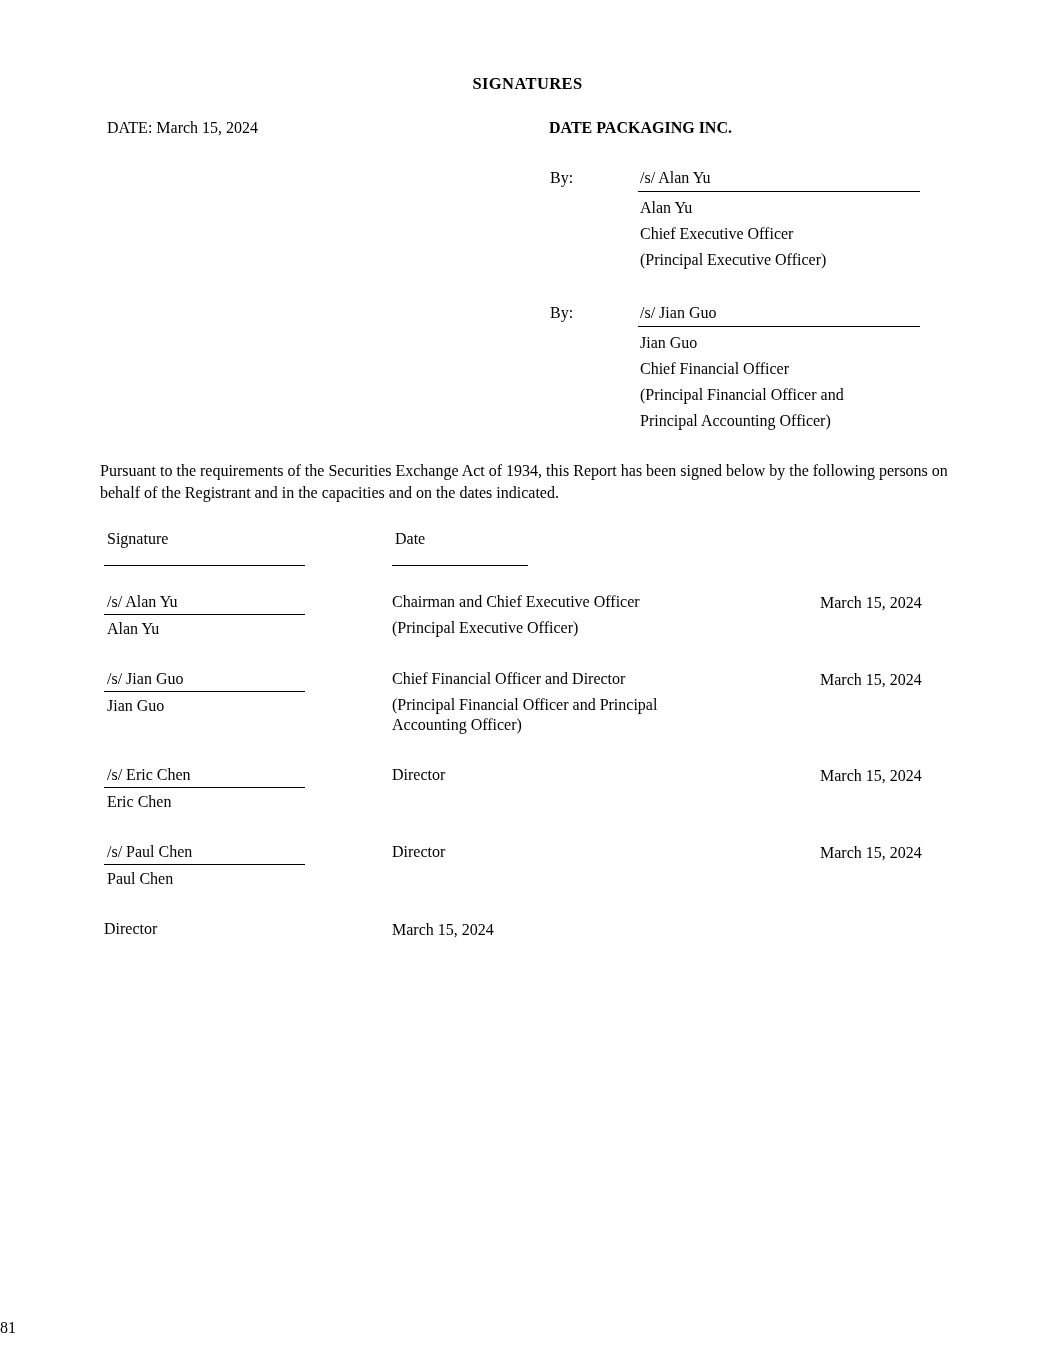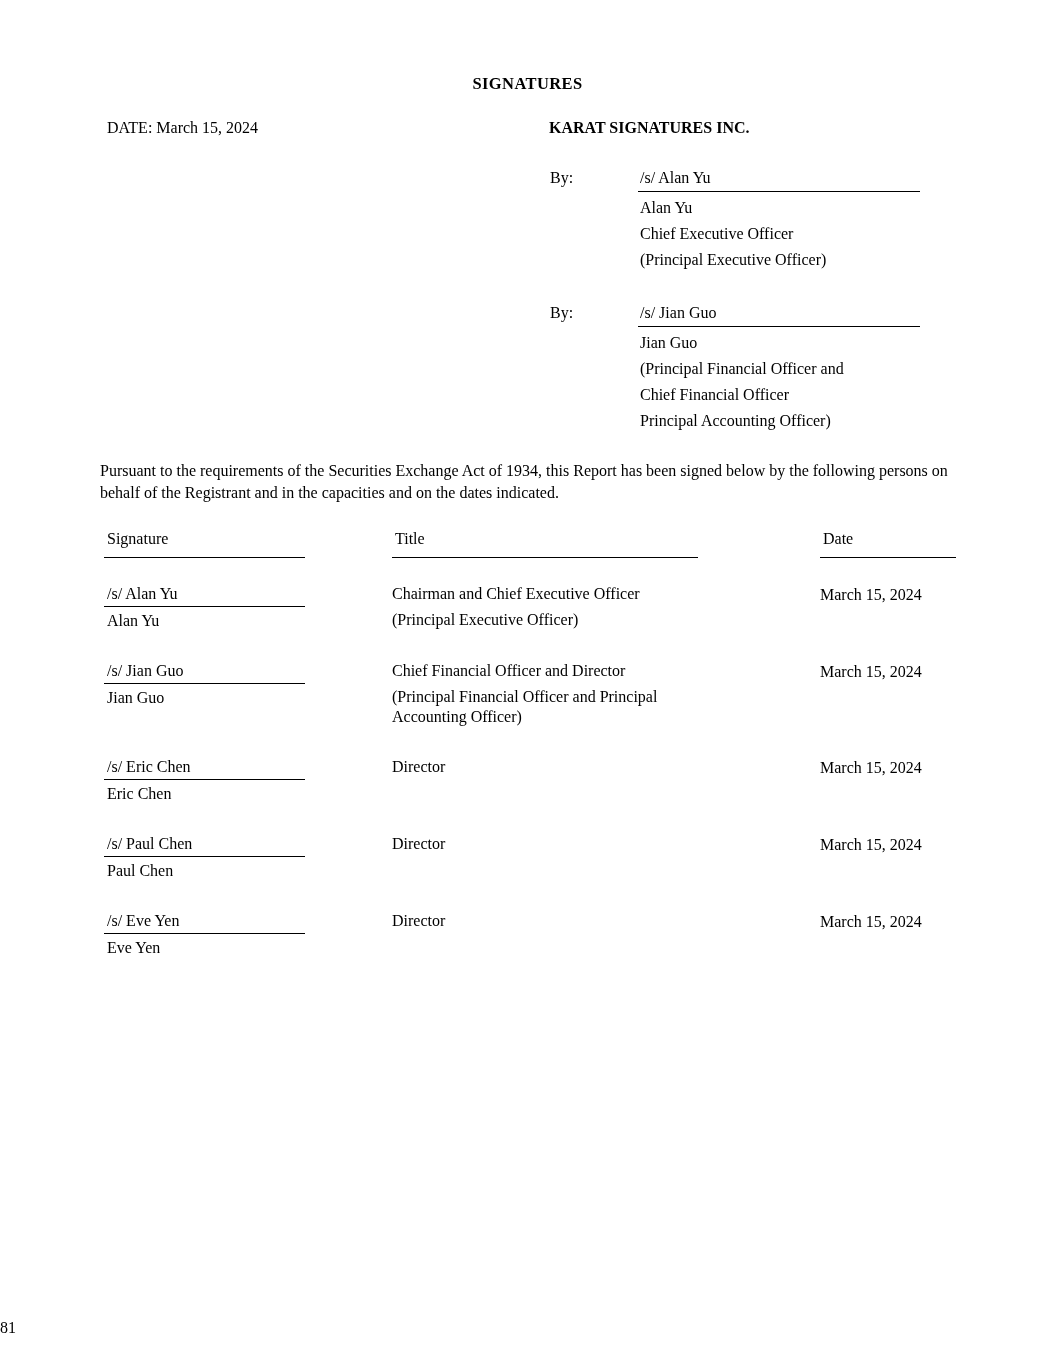--- a/index.html
+++ b/index.html
@@ -51,21 +51,21 @@
   .sig-lines div { line-height: 26px; }
 
   .para.second { margin-top: 26px; }
 
   
   .sig-table { margin-top: 26px; margin-left: 4px; }
   .t-row { display: grid; grid-template-columns: 288px 428px 1fr; }
   .t-head { margin-bottom: 26px; }
   .head-underline {
     line-height: 20px;
-    padding: 0 0 8px 3px;
+    padding: 0 0 16px 3px;
     border-bottom: 1.5px solid #000;
   }
   .w-sig   { width: 201px; }
   .w-title { width: 306px; }
   .w-date  { width: 136px; }
   .t-data { margin-bottom: 30px; }
   .cell-sig .sig-line {
     width: 201px;
     line-height: 20px;
     padding: 0 0 2px 3px;
@@ -89,60 +89,57 @@
 </head>
 <body>
 
 <div class="page">
 
   <div class="doc-title">SIGNATURES</div>
 
 
   <div class="date-row">
     <span class="date-text">DATE: March 15, 2024</span>
-    <span class="company-name">KARAT SIGNATURES INC.</span>
+    <span class="company-name">DATE PACKAGING INC.</span>
   </div>
 
   <div class="by-block first">
     <div class="by-label">By:</div>
     <div class="sig-area">
       <div class="sig-underlined">/s/ Alan Yu</div>
       <div class="sig-lines">
         <div>Alan Yu</div>
         <div>Chief Executive Officer</div>
         <div>(Principal Executive Officer)</div>
       </div>
     </div>
   </div>
 
   <div class="by-block second">
     <div class="by-label">By:</div>
     <div class="sig-area">
       <div class="sig-underlined">/s/ Jian Guo</div>
       <div class="sig-lines">
         <div>Jian Guo</div>
+        <div>Chief Financial Officer</div>
         <div>(Principal Financial Officer and</div>
-        <div>Chief Financial Officer</div>
         <div>Principal Accounting Officer)</div>
       </div>
     </div>
   </div>
 
   <p class="para second">Pursuant to the requirements of the Securities Exchange Act of 1934, this Report has been signed below by the following persons on behalf of the Registrant and in the capacities and on the dates indicated.</p>
 
   <div class="sig-table">
 
     <div class="t-row t-head">
       <div class="head-cell">
         <div class="head-underline w-sig">Signature</div>
       </div>
       <div class="head-cell">
-        <div class="head-underline w-title">Title</div>
-      </div>
-      <div class="head-cell">
         <div class="head-underline w-date">Date</div>
       </div>
     </div>
 
     <div class="t-row t-data">
       <div class="cell-sig">
         <div class="sig-line">/s/ Alan Yu</div>
         <div class="sig-name">Alan Yu</div>
       </div>
       <div class="cell-title">
@@ -182,24 +179,20 @@
         <div class="sig-name">Paul Chen</div>
       </div>
       <div class="cell-title">
         <div class="title-main">Director</div>
         <div class="title-note"></div>
       </div>
       <div class="cell-date">March 15, 2024</div>
     </div>
 
     <div class="t-row t-data">
-      <div class="cell-sig">
-        <div class="sig-line">/s/ Eve Yen</div>
-        <div class="sig-name">Eve Yen</div>
-      </div>
       <div class="cell-title">
         <div class="title-main">Director</div>
         <div class="title-note"></div>
       </div>
       <div class="cell-date">March 15, 2024</div>
     </div>
 
   </div>
 
   <div class="page-number">81</div>

